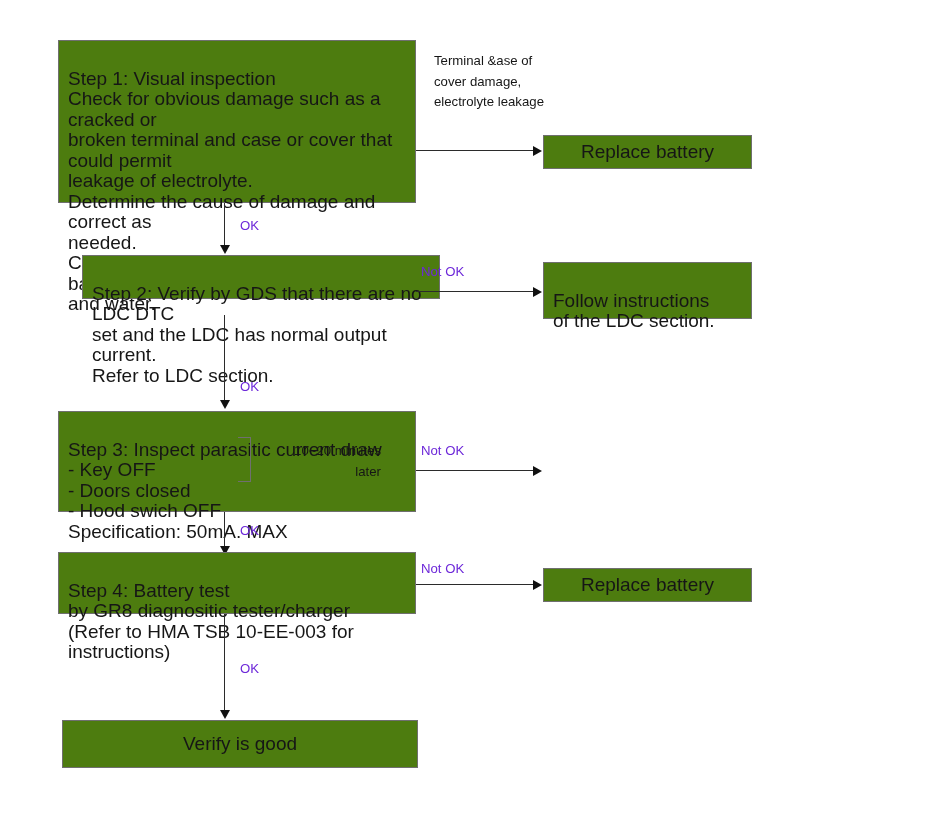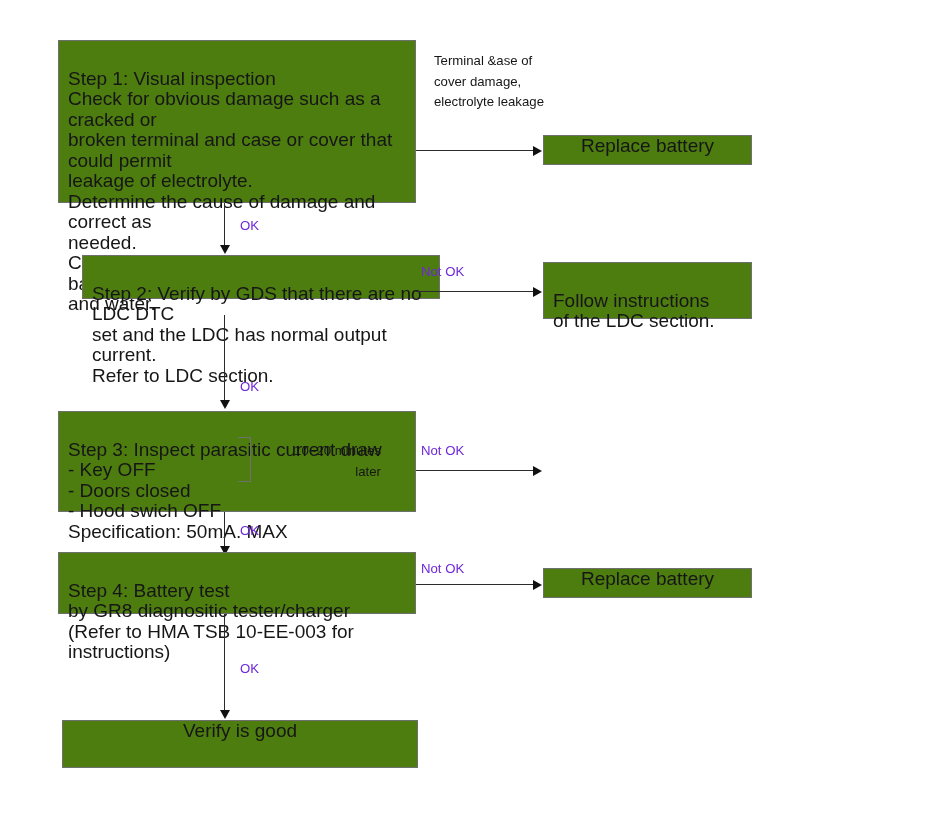--- a/index.html
+++ b/index.html
@@ -28,22 +28,23 @@
     font-size: 19px;
     line-height: 20.5px;
     color: #161616;
     white-space: pre-line;
   }
   .box.pad {
     padding: 7px 0 0 9px;
   }
   .box.center {
     display: flex;
+    align-items: center;
     justify-content: center;
-    padding: 0;
+    padding: 16px;
   }
   
   .note {
     position: absolute;
     font-size: 13.2px;
     line-height: 20.5px;
     color: #161616;
     white-space: pre-line;
   }
   .edge-label {

